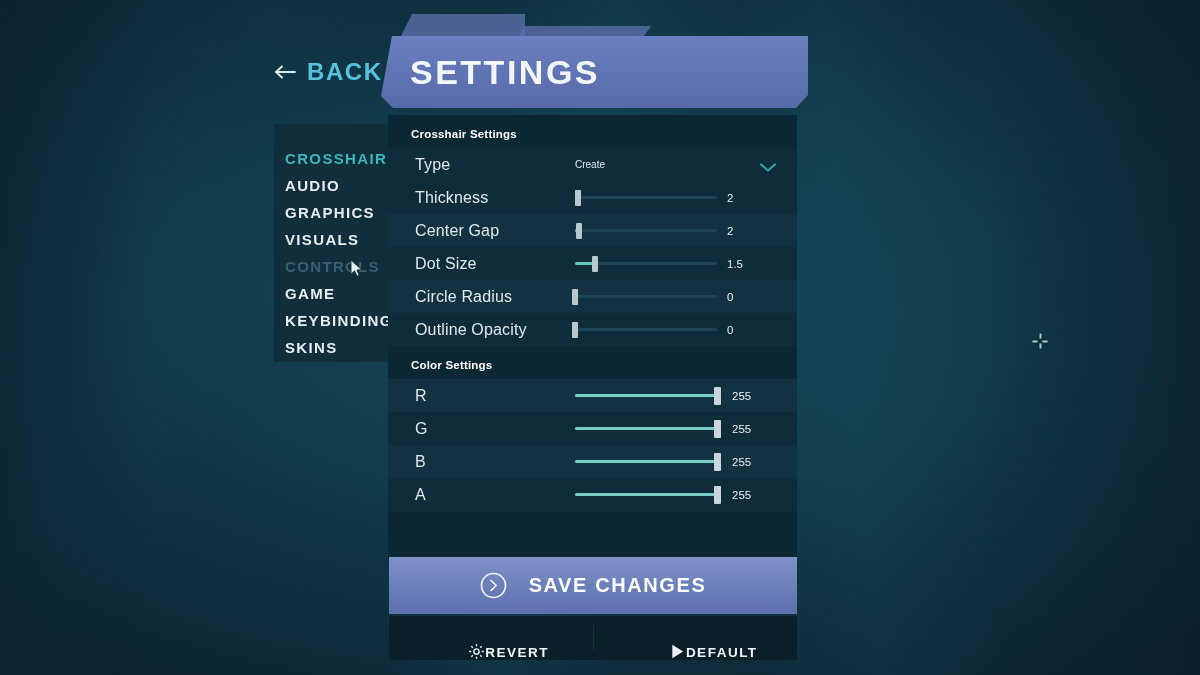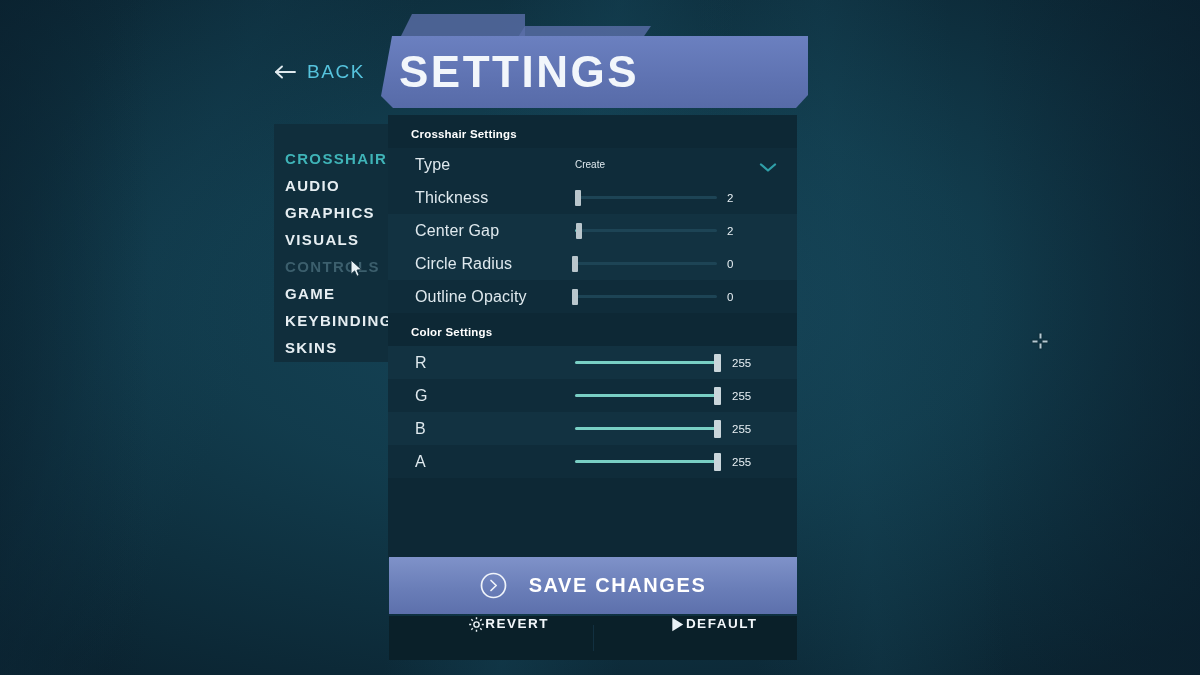--- a/index.html
+++ b/index.html
@@ -57,22 +57,22 @@
     align-items: center;
     gap: 11px;
     cursor: pointer;
   }
   #back-button .arrow {
     display: block;
     width: 22px; height: 14px;
     color: #dfe9ee;
   }
   #back-button .label {
-    font-size: 19px;
-    font-weight: 400;
+    font-size: 24px;
+    font-weight: 700;
     letter-spacing: 1.6px;
     color: #56c3dd;
   }
 
   
   #settings-header-wrap {
     position: absolute;
     left: 381px;
     top: 14px;
     width: 427px;
@@ -102,22 +102,22 @@
     left: 0;
     top: 22px;
     width: 427px;
     height: 72px;
     background: linear-gradient(180deg, #6b80c0 0%, #5f73b2 58%, #576ba8 100%);
     clip-path: polygon(11px 0, 100% 0, 100% calc(100% - 13px), calc(100% - 12px) 100%, 12px 100%, 0 calc(100% - 12px));
     display: flex;
     align-items: center;
   }
   #settings-title {
-    margin-left: 18px;
-    font-size: 44px;
+    margin-left: 29px;
+    font-size: 34px;
     font-weight: 700;
     letter-spacing: 2.5px;
     color: #f2f6fb;
   }
 
   
   #sidebar {
     position: absolute;
     left: 274px;
     top: 124px;
@@ -266,21 +266,21 @@
     left: 389px;
     top: 616px;
     width: 408px;
     height: 44px;
     background: #0a2029;
     display: flex;
   }
   .foot-btn {
     flex: 1;
     display: flex;
-    align-items: flex-start;
+    align-items: flex-end;
     justify-content: center;
     gap: 0;
     cursor: pointer;
     padding-left: 36px;
   }
   .foot-btn .ico { width: 17px; height: 17px; color: #e9f1f5; }
   .foot-btn .label {
     font-size: 13.5px;
     font-weight: 700;
     letter-spacing: 1.5px;
@@ -399,20 +399,29 @@
     <div class="row odd">
       <span class="row-label">Center Gap</span>
       <div class="slider">
         <div class="track"></div>
         <div class="fill" style="width: 3%;"></div>
         <div class="thumb" style="left: 3%;"></div>
       </div>
       <span class="row-value">2</span>
     </div>
 
+    <div class="row even">
+      <span class="row-label">Dot Size</span>
+      <div class="slider">
+        <div class="track"></div>
+        <div class="fill" style="width: 14%;"></div>
+        <div class="thumb" style="left: 14%;"></div>
+      </div>
+      <span class="row-value">1.5</span>
+    </div>
 
     <div class="row odd">
       <span class="row-label">Circle Radius</span>
       <div class="slider">
         <div class="track"></div>
         <div class="fill" style="width: 0%;"></div>
         <div class="thumb" style="left: 0%;"></div>
       </div>
       <span class="row-value">0</span>
     </div>

